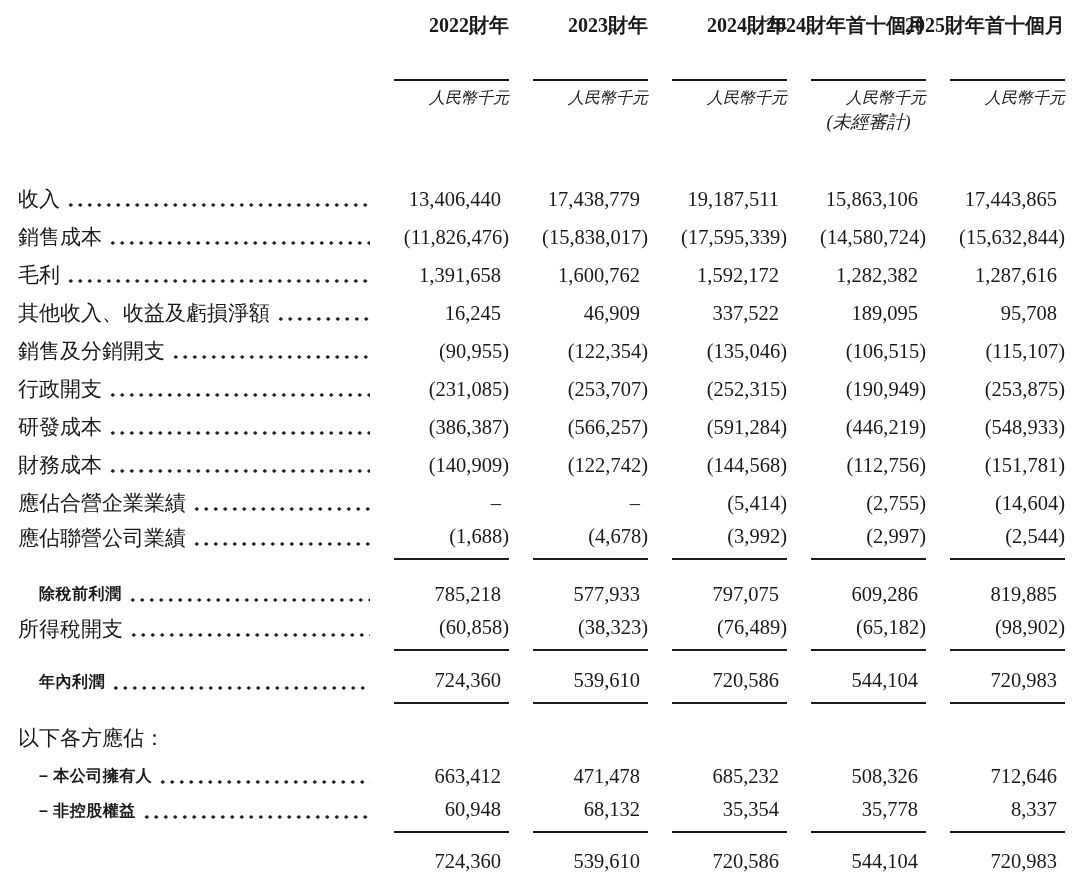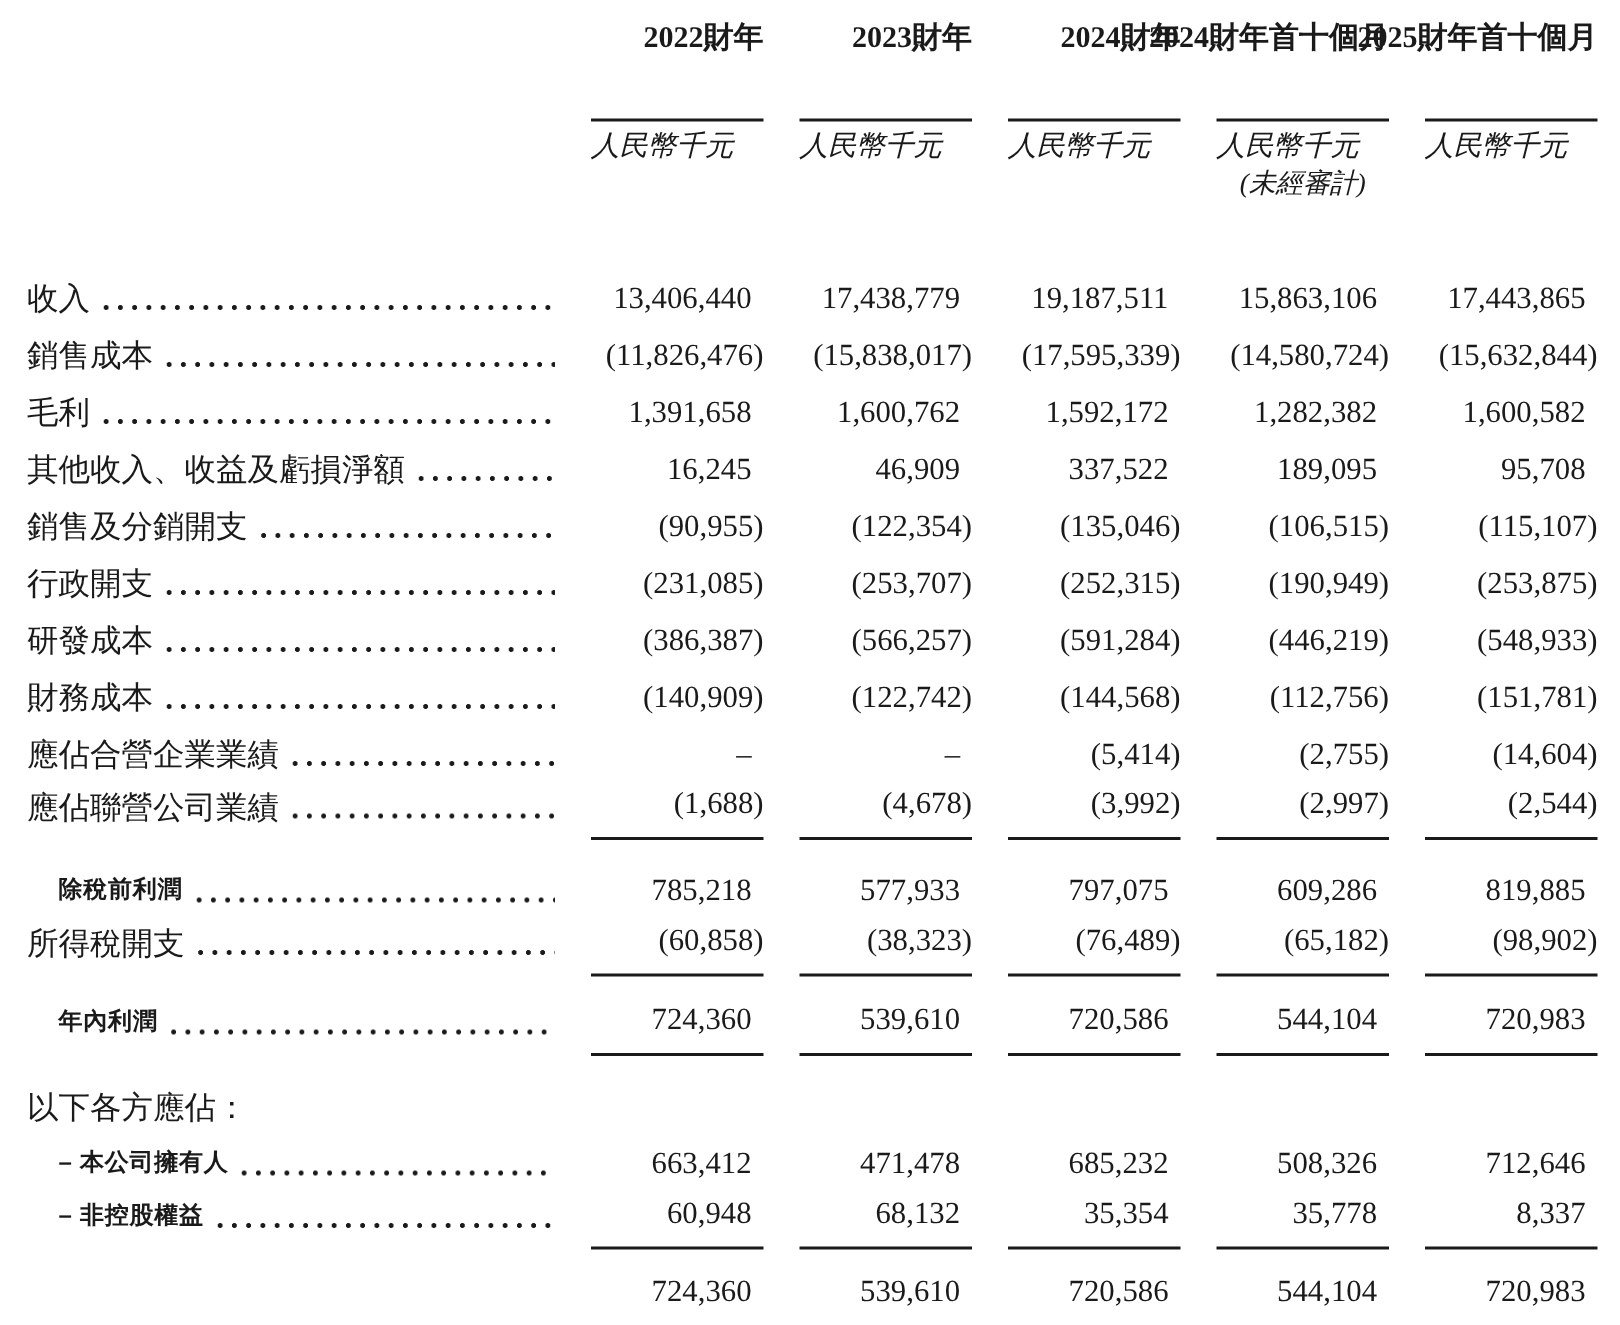--- a/index.html
+++ b/index.html
@@ -39,23 +39,23 @@
     text-align: center;
     white-space: nowrap;
   }
   .hrule {
     height: 0;
     border-top: 2px solid #1a1a1a;
     margin-top: 5px;
   }
   .hunit {
     font-style: italic;
-    font-size: 19px;
+    font-size: 16px;
     line-height: 25px;
-    text-align: left;
+    text-align: right;
     margin-top: 4px;
     white-space: nowrap;
   }
   .hnote {
     font-style: italic;
     font-size: 18px;
     line-height: 24px;
     text-align: center;
     white-space: nowrap;
   }
@@ -181,21 +181,21 @@
       </div>
       <div class="row">
     <div class="cell lbl">
       <span class="lbl-text">毛利</span>
       <span class="leader"></span>
     </div>
   <div class="cell val pad">1,391,658</div>
         <div class="cell val pad">1,600,762</div>
         <div class="cell val pad">1,592,172</div>
         <div class="cell val pad">1,282,382</div>
-        <div class="cell val pad">1,600,582</div>
+        <div class="cell val pad">1,287,616</div>
       </div>
       <div class="row">
     <div class="cell lbl">
       <span class="lbl-text">其他收入、收益及虧損淨額</span>
       <span class="leader"></span>
     </div>
   <div class="cell val pad">16,245</div>
         <div class="cell val pad">46,909</div>
         <div class="cell val pad">337,522</div>
         <div class="cell val pad">189,095</div>

